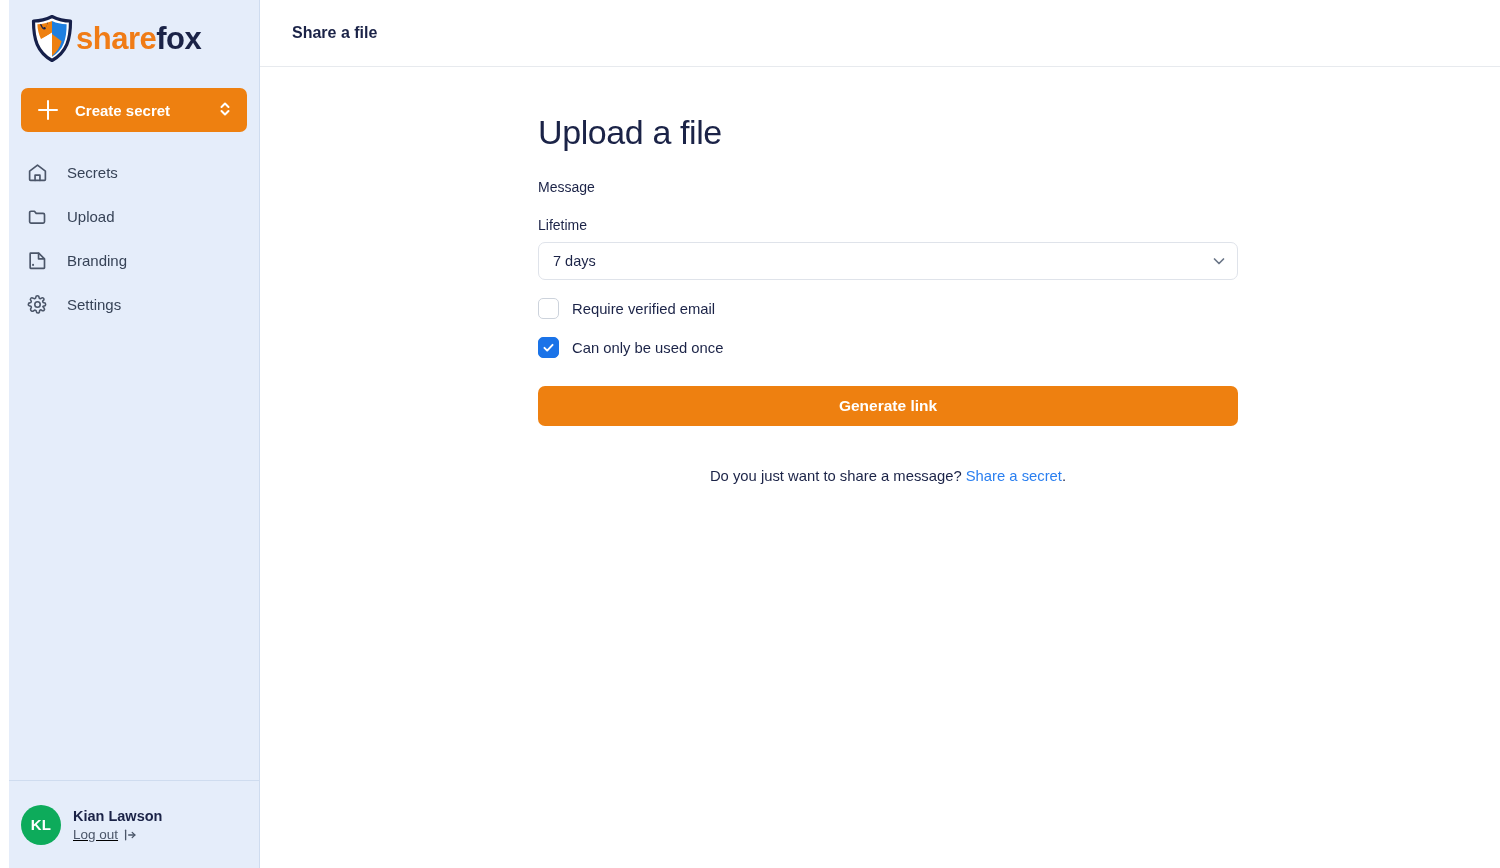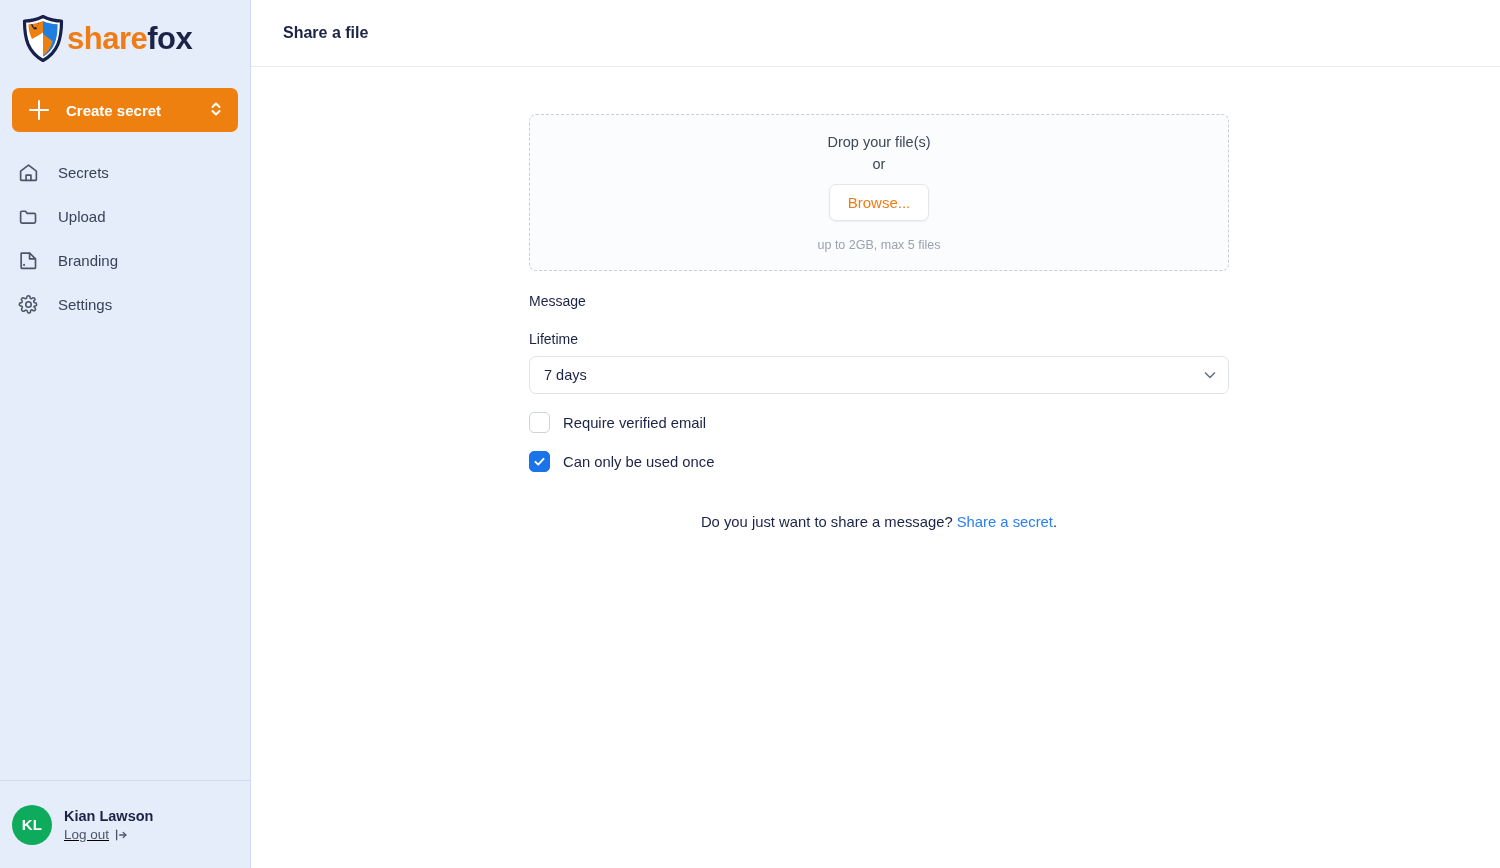--- a/index.html
+++ b/index.html
@@ -5,21 +5,21 @@
 <style>
   * { box-sizing: border-box; }
   html, body {
     margin: 0; padding: 0;
     width: 1500px; height: 868px;
     overflow: hidden;
     background: #ffffff;
     font-family: "Liberation Sans", "DejaVu Sans", sans-serif;
     -webkit-font-smoothing: antialiased;
   }
-  .app { display: flex; width: 1500px; height: 868px; }
+  .app { display: flex; width: 1500px; height: 868px; padding-left: 9px; }
 
   
   .sidebar {
     width: 251px;
     min-width: 251px;
     height: 868px;
     background: #e5edfa;
     border-right: 1px solid #cfdcef;
     display: flex;
     flex-direction: column;
@@ -410,27 +410,22 @@
 
   <section class="main">
 
     <header class="topbar">
       <span class="topbar-title">Share a file</span>
     </header>
 
     <div class="content">
       <div class="form-wrap">
 
-
-        <div class="dropzone">
-          <div class="dz-line1">Drop your file(s)</div>
-          <div class="dz-or">or</div>
-          <button class="browse-btn">Browse...</button>
-          <div class="dz-hint">up to 2GB, max 5 files</div>
-        </div>
+        <h1 class="page-title">Upload a file</h1>
+
 
         <div class="field">
           <label class="field-label">Message</label>
         </div>
 
         <div class="field">
           <label class="field-label">Lifetime</label>
           <div class="select-wrap">
             <select class="select">
               <option>7 days</option>
@@ -452,20 +447,21 @@
 
         <div class="check-row">
           <span class="cbox checked">
             <svg class="tick" viewBox="0 0 16 16" fill="none" stroke="currentColor" stroke-width="2.4" stroke-linecap="round" stroke-linejoin="round">
               <polyline points="3,8.4 6.4,11.8 13,4.8"></polyline>
             </svg>
           </span>
           <span class="check-label">Can only be used once</span>
         </div>
 
+        <button class="generate-btn">Generate link</button>
 
         <div class="footnote">
           <span>Do you just want to share a message? </span><a href="#">Share a secret</a><span>.</span>
         </div>
 
       </div>
     </div>
 
   </section>
 </div>

